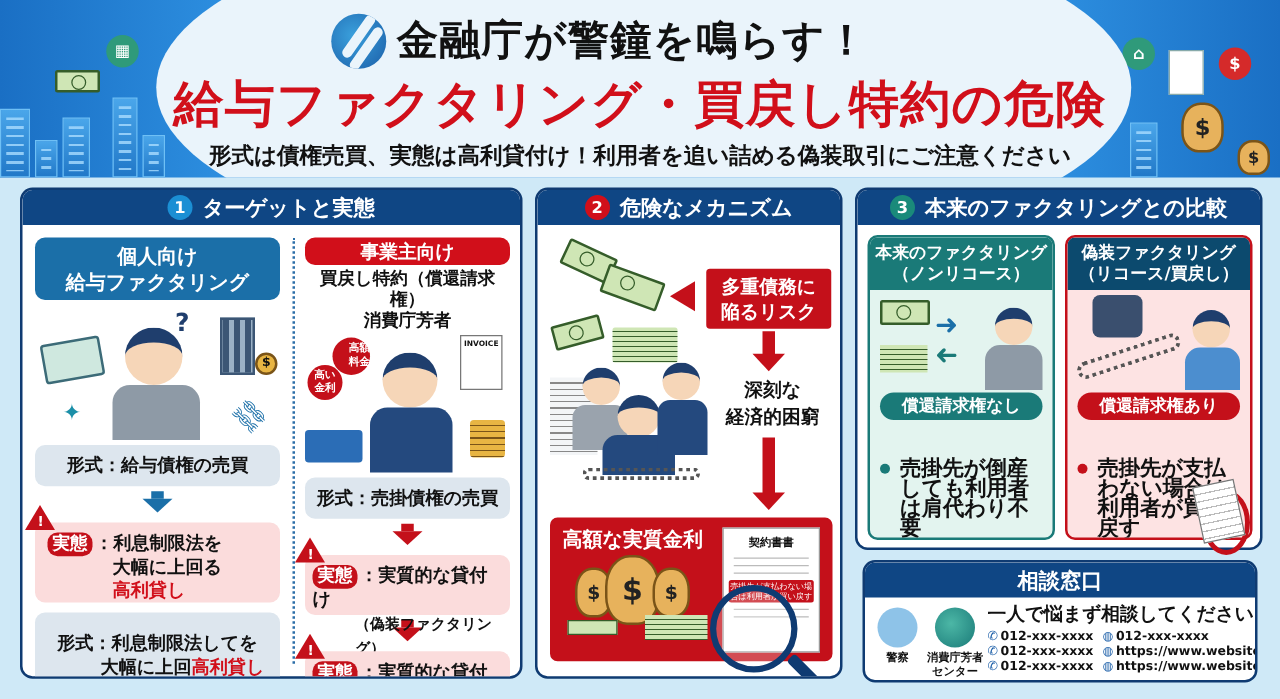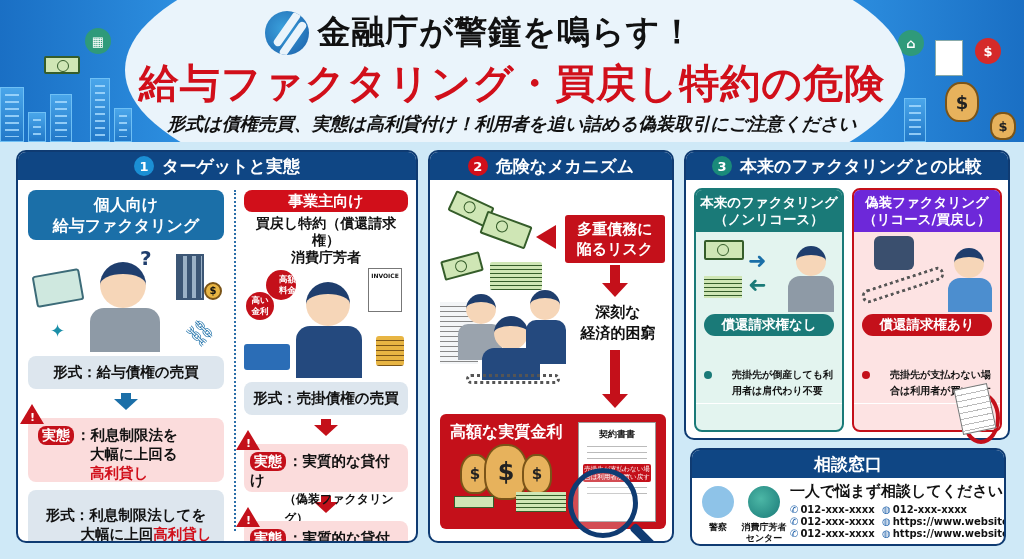--- a/index.html
+++ b/index.html
@@ -51,21 +51,21 @@
   }
   .logo::before { left: 2px; top: 14px; }
   .logo::after { left: 8px; top: 24px; }
   .title1 { font-size: 33px; font-weight: bold; color: #111; letter-spacing: 1px; }
   .title2 {
     position: absolute; left: 0; top: 56px; width: 1024px; text-align: center;
     font-size: 40px; font-weight: bold; color: #d10f1a; letter-spacing: 1px;
   }
   .subtitle {
     position: absolute; left: 0; top: 112px; width: 1024px; text-align: center;
-    font-size: 18px; font-weight: bold; color: #111; font-style: italic;
+    font-size: 18px; font-weight: bold; color: #111;
   }
   
   .panel {
     position: absolute; background: #fff; border: 2px solid #0f3b72; border-radius: 10px; overflow: hidden;
   }
   .panel-head {
     height: 28px; background: #0f4684; color: #fff; font-weight: bold; font-size: 17px;
     display: flex; align-items: center; justify-content: center; gap: 8px;
   }
   .num {
@@ -138,28 +138,28 @@
   .magnifier-handle {
     position: absolute; left: 188px; top: 116px; width: 30px; height: 9px; background: #0f3b72; transform: rotate(45deg); border-radius: 3px;
   }
   
   #p3 { left: 684px; top: 150px; width: 326px; height: 290px; }
   .cmp-card { position: absolute; top: 36px; width: 150px; height: 244px; border-radius: 8px; overflow: hidden; }
   .cmp-green { left: 8px; background: #e3f4ef; border: 2px solid #1a7a78; }
   .cmp-red { left: 166px; background: #fde3e3; border: 2px solid #c4101a; }
   .cmp-head { color: #fff; font-weight: bold; font-size: 13.5px; text-align: center; line-height: 17px; padding: 4px 0; }
   .cmp-green .cmp-head { background: #1a7a78; }
-  .cmp-red .cmp-head { background: #6d28d9; }
+  .cmp-red .cmp-head { background: #0c4a6e; }
   .cmp-illus { height: 80px; position: relative; }
   .cmp-pill {
     margin: 2px 8px 4px; color: #fff; font-weight: bold; font-size: 13.5px; text-align: center; border-radius: 12px; padding: 2px 0;
   }
   .cmp-green .cmp-pill { background: #1a7a78; }
   .cmp-red .cmp-pill { background: #c4101a; }
-  .cmp-item { font-size: 10px; font-weight: bold; line-height: 16px; padding: 4px 4px 4px 8px; border-bottom: 1px solid #fff; display: flex; gap: 20px; margin-top: 27px; }
+  .cmp-item { font-size: 17px; font-weight: bold; line-height: 16px; padding: 4px 4px 4px 8px; border-bottom: 1px solid #fff; display: flex; gap: 8px; margin-top: 27px; }
   .cmp-item:last-child { border-bottom: none; }
   .dot { width: 8px; height: 8px; border-radius: 50%; flex: none; margin-top: 4px; }
   .cmp-green .dot { background: #1a7a78; }
   .cmp-red .dot { background: #c4101a; }
   
   #p4 { left: 690px; top: 448px; width: 316px; height: 98px; }
   #p4 .panel-head { height: 28px; font-size: 17px; }
   .consult-body { position: relative; height: 66px; }
   .icon-circle { position: absolute; top: 8px; width: 32px; height: 32px; border-radius: 50%; }
   .consult-label { position: absolute; font-size: 9px; font-weight: bold; text-align: center; line-height: 11px; }

